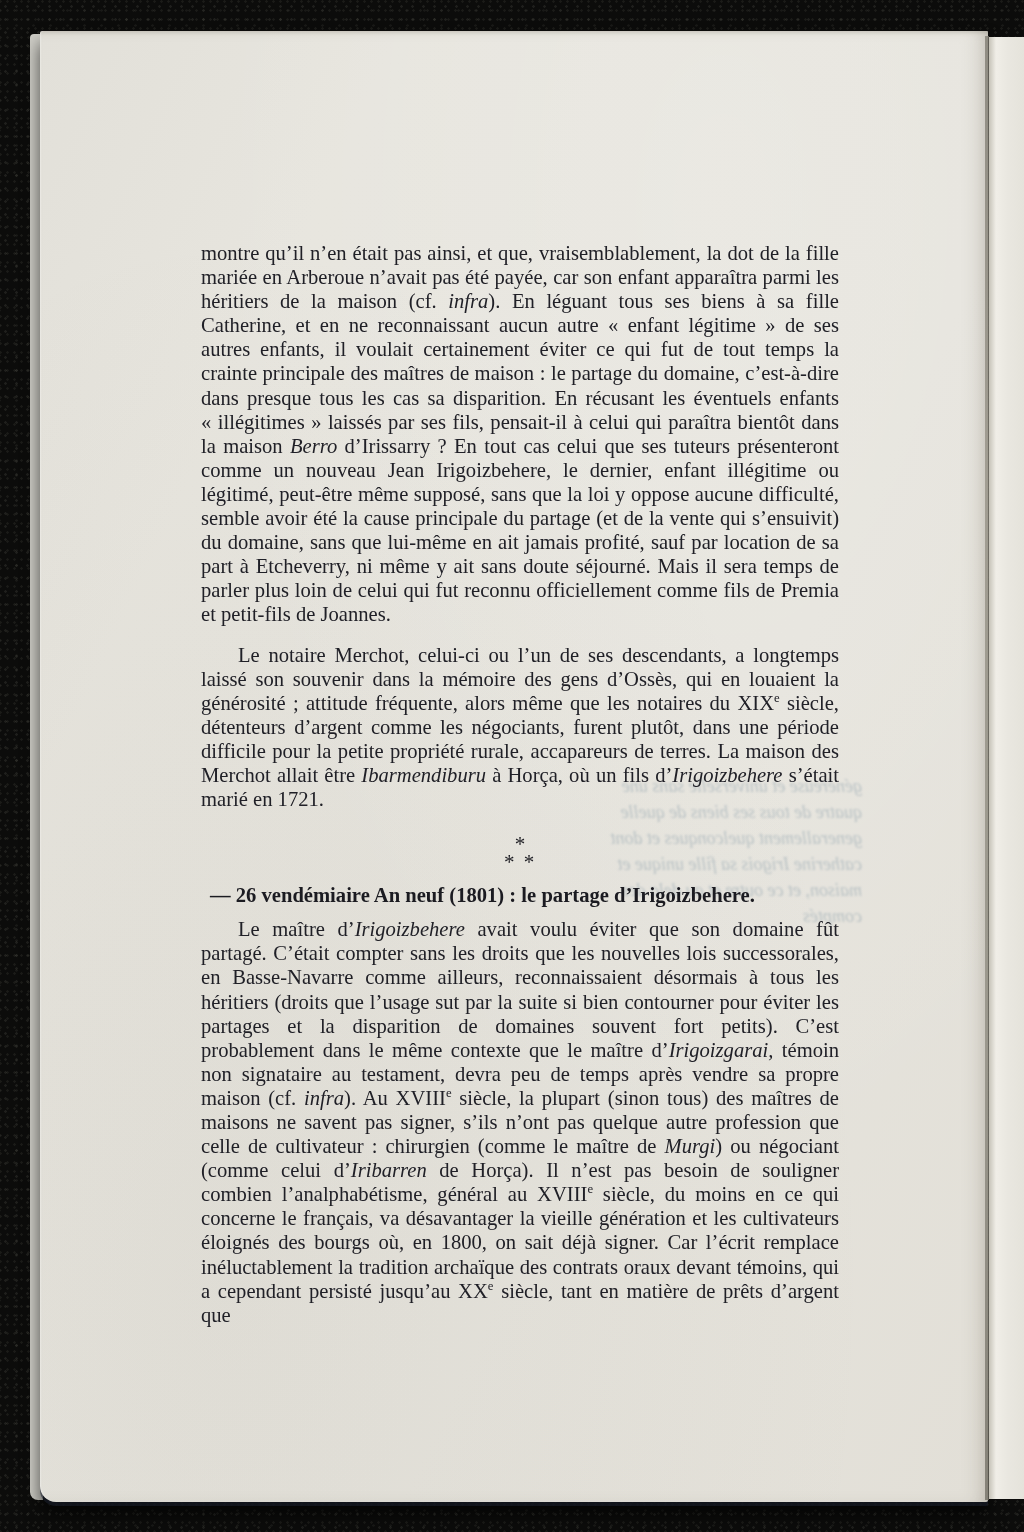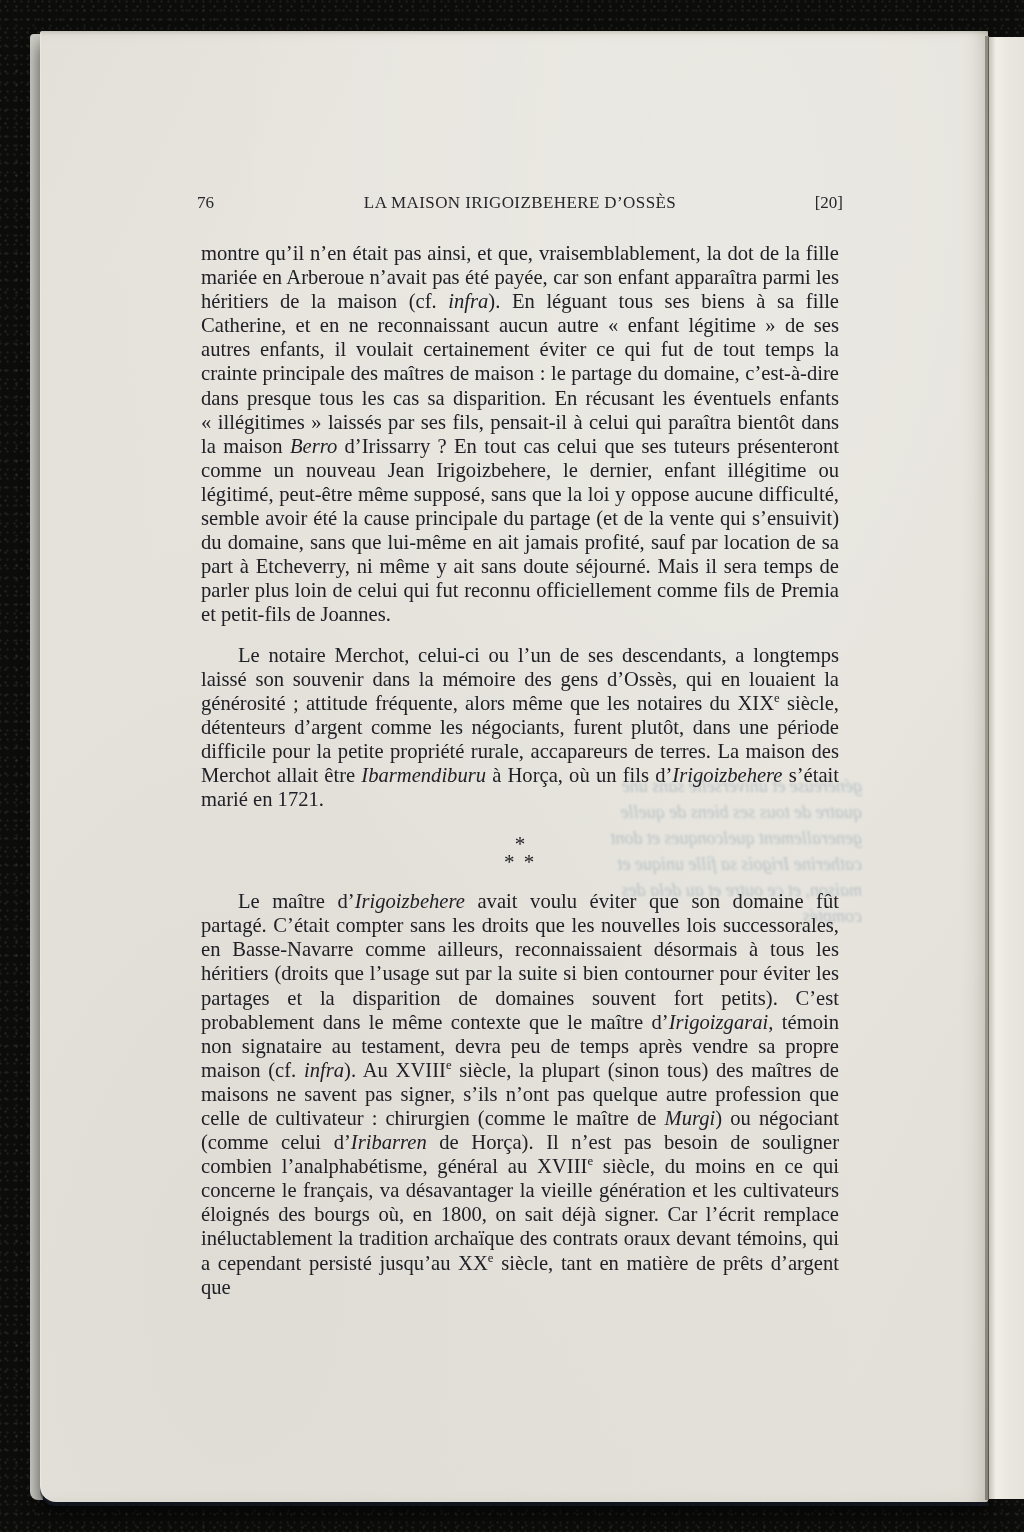--- a/index.html
+++ b/index.html
@@ -95,32 +95,28 @@
 
   <div class="show-through">
     <div>généreuse et universelle sans une</div>
     <div>quatre de tous ses biens de quelle</div>
     <div>generallement quelconques et dont</div>
     <div>catherine Irigois sa fille unique et</div>
     <div>maison, et ce outre et au dela des</div>
     <div>comptés</div>
   </div>
 
-  <div class="header-row">
-    <span class="pagenum">76</span>
-    <span class="runtitle">LA MAISON IRIGOIZBEHERE D’OSSÈS</span>
-    <span class="bracket">[20]</span>
-  </div>
 
   <div class="textblock">
     <p id="p1"><span>montre qu’il n’en était pas ainsi, et que, vraisemblablement, la dot de la fille mariée en Arberoue n’avait pas été payée, car son enfant apparaîtra parmi les héritiers de la maison (cf. </span><span class="it">infra</span><span>). En léguant tous ses biens à sa fille Catherine, et en ne reconnaissant aucun autre «&nbsp;enfant légitime&nbsp;» de ses autres enfants, il voulait certainement éviter ce qui fut de tout temps la crainte principale des maîtres de maison&nbsp;: le partage du domaine, c’est-à-dire dans presque tous les cas sa disparition. En récusant les éventuels enfants «&nbsp;illégitimes&nbsp;» laissés par ses fils, pensait-il à celui qui paraîtra bientôt dans la maison </span><span class="it">Berro</span><span> d’Irissarry&nbsp;? En tout cas celui que ses tuteurs présenteront comme un nouveau Jean Irigoizbehere, le dernier, enfant illégitime ou légitimé, peut-être même supposé, sans que la loi y oppose aucune difficulté, semble avoir été la cause principale du partage (et de la vente qui s’ensuivit) du domaine, sans que lui-même en ait jamais profité, sauf par location de sa part à Etcheverry, ni même y ait sans doute séjourné. Mais il sera temps de parler plus loin de celui qui fut reconnu officiellement comme fils de Premia et petit-fils de Joannes.</span></p>
     <p id="p2" class="p-indent"><span>Le notaire Merchot, celui-ci ou l’un de ses descendants, a longtemps laissé son souvenir dans la mémoire des gens d’Ossès, qui en louaient la générosité&nbsp;; attitude fréquente, alors même que les notaires du XIX</span><span class="sup">e</span><span> siècle, détenteurs d’argent comme les négociants, furent plutôt, dans une période difficile pour la petite propriété rurale, accapareurs de terres. La maison des Merchot allait être </span><span class="it">Ibarmendiburu</span><span> à Horça, où un fils d’</span><span class="it">Irigoizbehere</span><span> s’était marié en 1721.</span></p>
     <div class="separator">
       <div class="row1">*</div>
       <div class="row2">* *</div>
     </div>
+    <p class="heading">— 26 vendémiaire An neuf (1801)&nbsp;:  le partage d’Irigoizbehere.</p>
     <p id="p3" class="p-indent"><span>Le maître d’</span><span class="it">Irigoizbehere</span><span> avait voulu éviter que son domaine fût partagé. C’était compter sans les droits que les nouvelles lois successorales, en Basse-Navarre comme ailleurs, reconnaissaient désormais à tous les héritiers (droits que l’usage sut par la suite si bien contourner pour éviter les partages et la disparition de domaines souvent fort petits). C’est probablement dans le même contexte que le maître d’</span><span class="it">Irigoizgarai,</span><span> témoin non signataire au testament, devra peu de temps après vendre sa propre maison (cf. </span><span class="it">infra</span><span>). Au XVIII</span><span class="sup">e</span><span> siècle, la plupart (sinon tous) des maîtres de maisons ne savent pas signer, s’ils n’ont pas quelque autre profession que celle de cultivateur&nbsp;: chirurgien (comme le maître de </span><span class="it">Murgi</span><span>) ou négociant (comme celui d’</span><span class="it">Iribarren</span><span> de Horça). Il n’est pas besoin de souligner combien l’analphabétisme, général au XVIII</span><span class="sup">e</span><span> siècle, du moins en ce qui concerne le français, va désavantager la vieille génération et les cultivateurs éloignés des bourgs où, en 1800, on sait déjà signer. Car l’écrit remplace inéluctablement la tradition archaïque des contrats oraux devant témoins, qui a cependant persisté jusqu’au XX</span><span class="sup">e</span><span> siècle, tant en matière de prêts d’argent que</span></p>
   </div>
 
 </div>
 
 <div class="gutter"></div>
 <div class="next-page"></div>
 
 </body></html>

